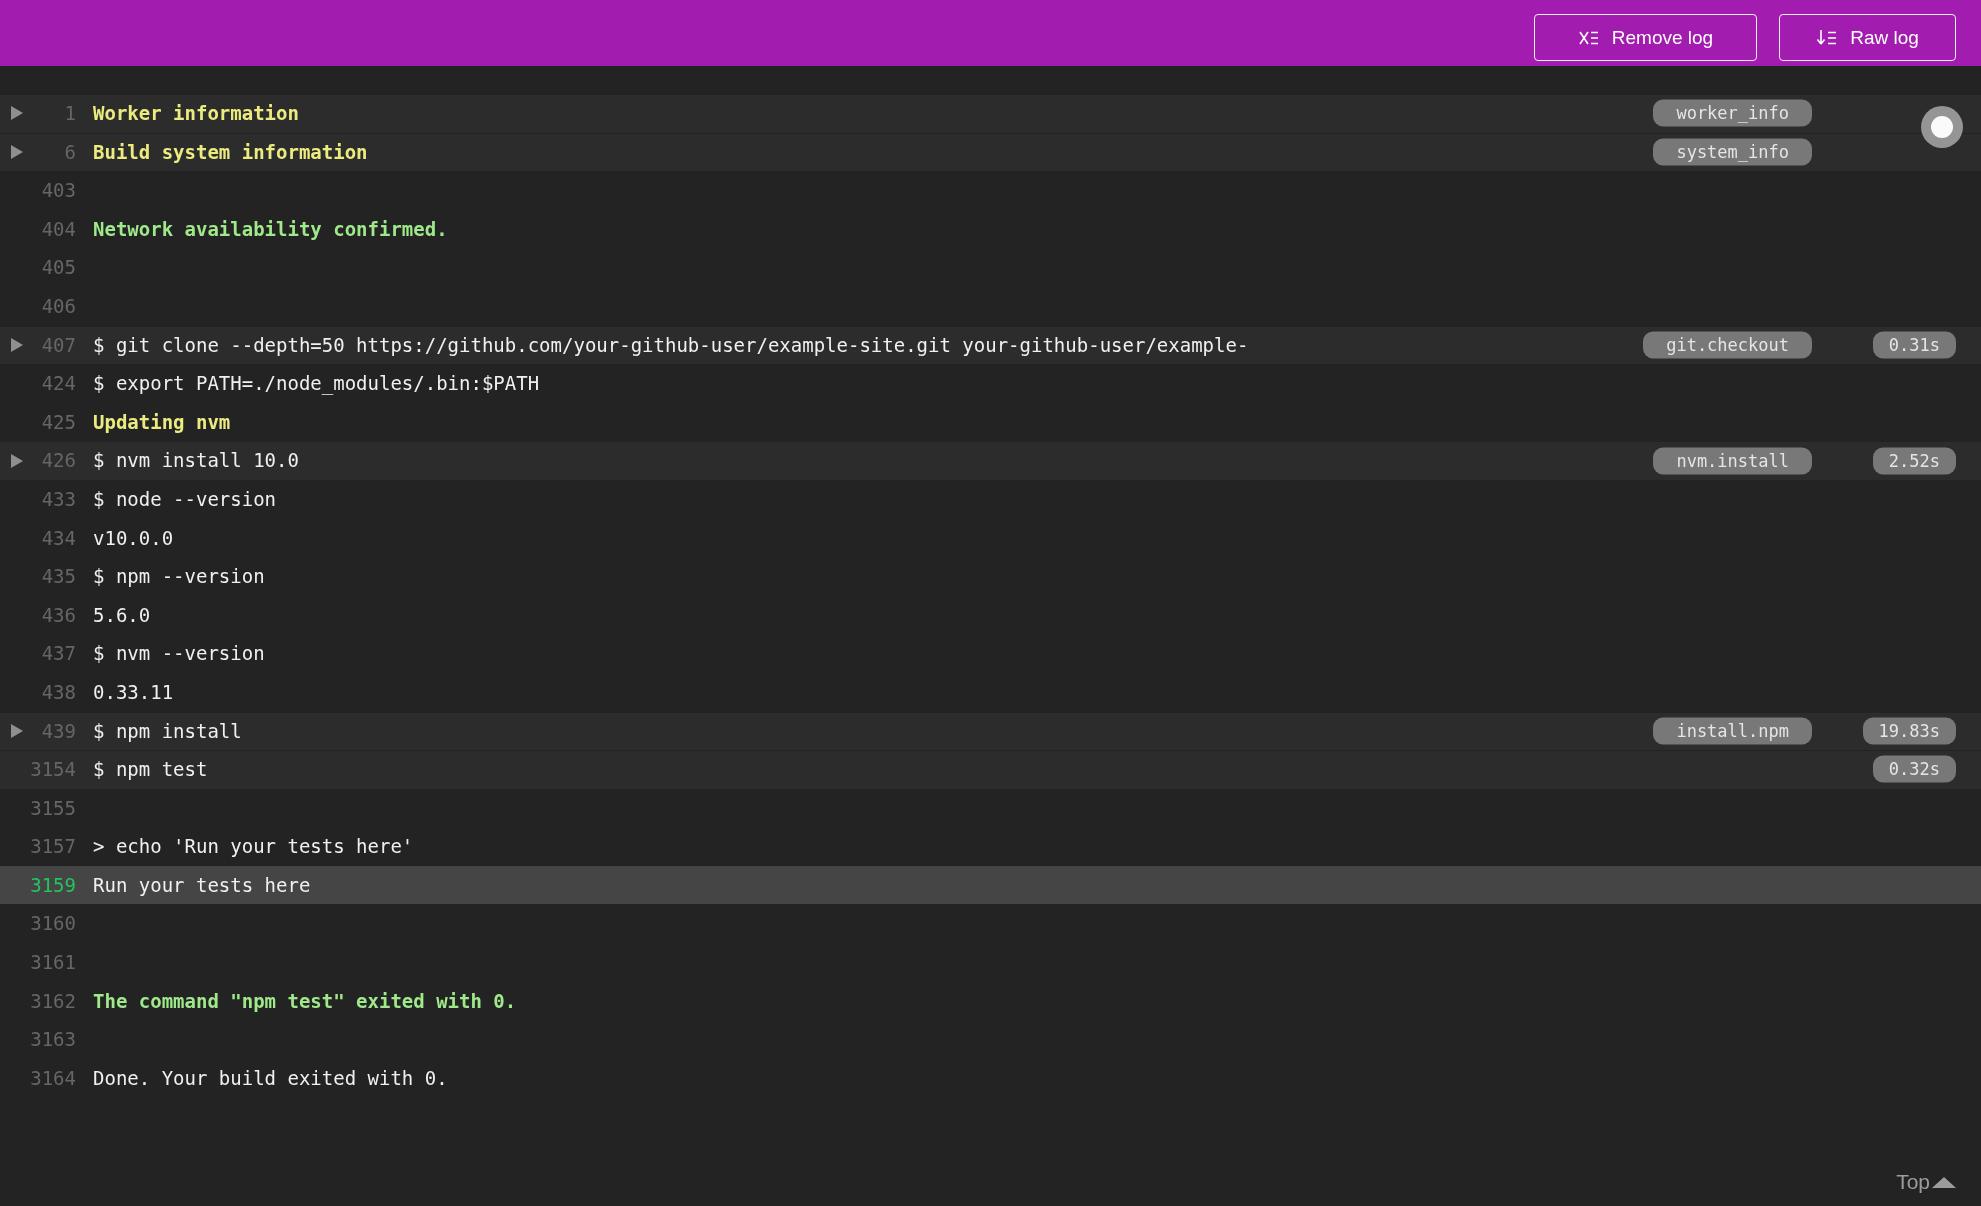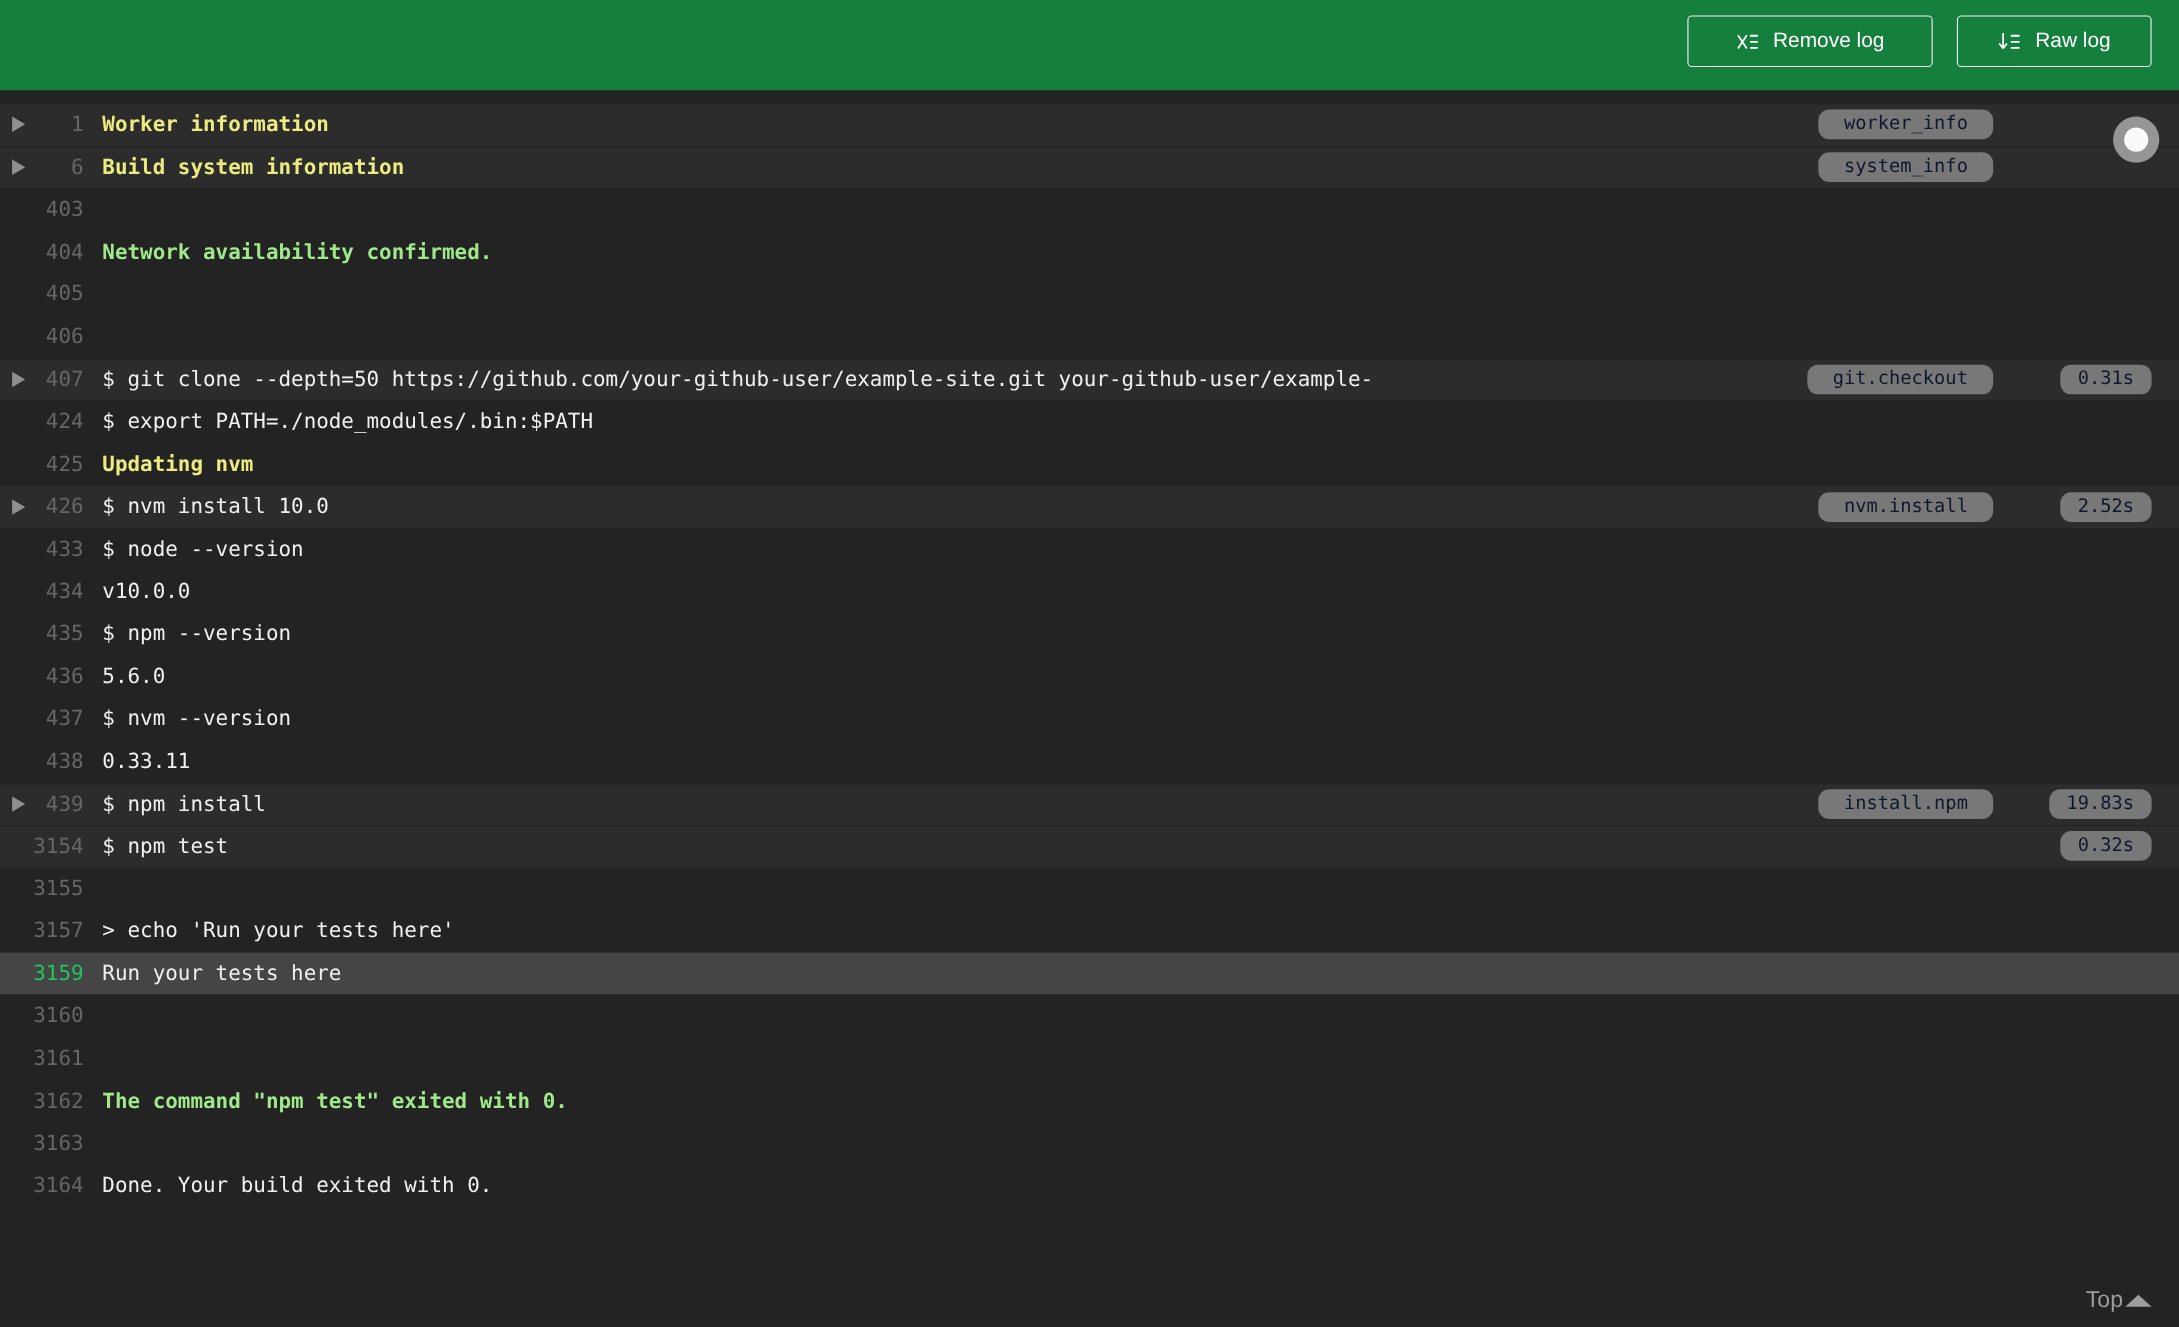--- a/index.html
+++ b/index.html
@@ -2,21 +2,21 @@
 <html><head>
 <meta charset="utf-8">
 <style>
   html,body{margin:0;padding:0;}
   body{
     width:1981px;height:1206px;position:relative;overflow:hidden;
     background:#232323;
     font-family:"DejaVu Sans Mono",monospace;
   }
   
-  .toolbar{position:absolute;top:0;left:0;width:100%;height:82px;background:#15803d;}
+  .toolbar{position:absolute;top:0;left:0;width:100%;height:66px;background:#a21caf;}
   .tb-btn{
     position:absolute;top:14px;height:47px;box-sizing:border-box;
     display:flex;align-items:center;justify-content:center;gap:12px;
     background:transparent;border:1px solid #f2f2f2;border-radius:4px;
     color:#ffffff;font-family:"Liberation Sans",sans-serif;font-size:19px;
     cursor:pointer;padding:0 18px;
   }
   .tb-btn svg{display:block;}
   #remove-log-btn{right:224px;width:223px;}
   #raw-log-btn{right:25px;width:177px;}
@@ -31,21 +31,21 @@
     cursor:pointer;
   }
   .num{position:absolute;left:0;top:0;width:76px;text-align:right;color:#666666;cursor:pointer;}
   .row.hl .num{color:#22c55e;}
   .txt{position:absolute;left:93px;top:0;}
   .c-yellow{color:#eceb7f;font-weight:bold;}
   .c-green{color:#9fe98a;font-weight:bold;}
   .pill{
     position:absolute;top:50%;transform:translateY(-50%);
     height:27px;line-height:27px;border-radius:10px;
-    background:#787878;color:#0f172a;font-size:17px;
+    background:#787878;color:#e5e5e5;font-size:17px;
   }
   .tag{right:169px;padding:0 23px;}
   .time{right:25px;padding:0 16px;}
   
   .scroll-ind{
     position:absolute;left:1921px;top:106px;width:42px;height:42px;border-radius:50%;
     background:rgba(168,168,168,0.85);cursor:pointer;
   }
   .scroll-ind .dot{
     position:absolute;left:10px;top:10px;width:22px;height:22px;border-radius:50%;background:#fafafa;

